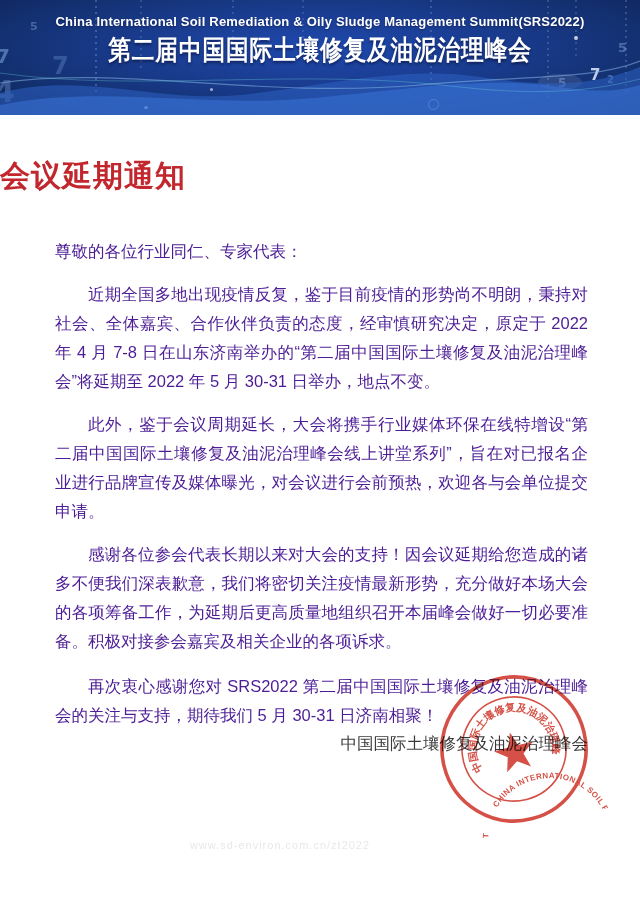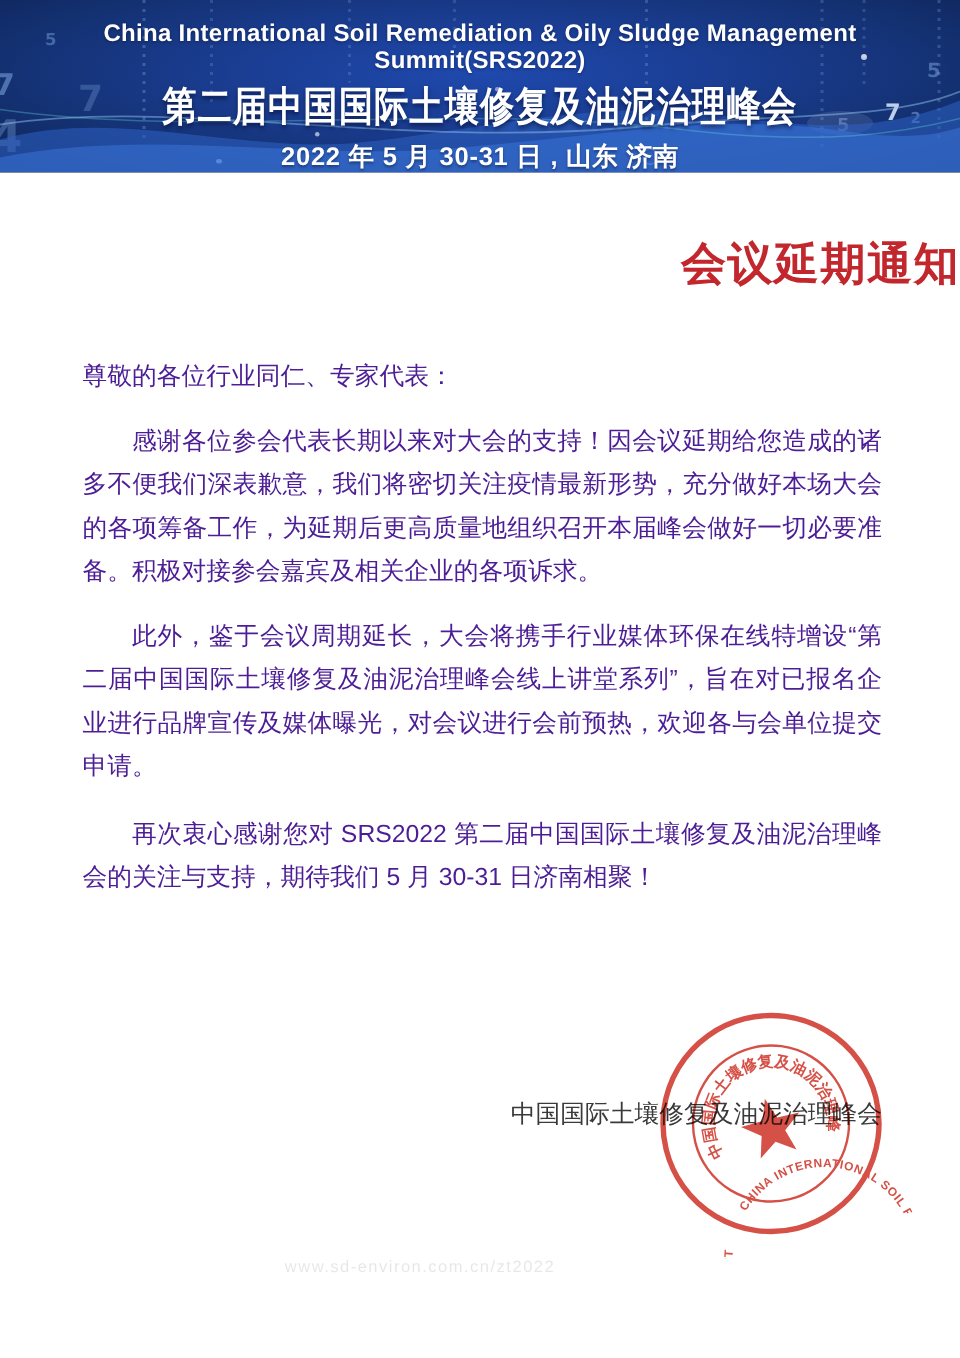--- a/index.html
+++ b/index.html
@@ -9,21 +9,21 @@
   }
   .page{position:absolute;inset:0;width:640px;height:905px;background:#fff;}
 
   
   .banner{
     position:absolute;left:0;top:0;width:640px;height:115px;overflow:hidden;
     background:radial-gradient(ellipse at 50% 42%, #1f49ae 0%, #1a3c8f 40%, #133070 72%, #0e2357 100%);
   }
   .banner-inner{position:relative;width:100%;height:100%;z-index:3;text-align:center;color:#fff;}
   .banner-en{
-    margin-top:14px;font-size:16px;font-weight:bold;letter-spacing:.2px;
+    margin-top:14px;font-size:13px;font-weight:bold;letter-spacing:.2px;
     text-shadow:0 1px 2px rgba(0,0,30,.4);
   }
   .banner-zh{
     margin-top:3px;font-size:27px;font-weight:bold;letter-spacing:1px;
     transform:scaleX(.84);transform-origin:center;
     text-shadow:0 2px 3px rgba(0,0,30,.5);
   }
   .banner-date{
     margin-top:4px;font-size:17px;font-weight:bold;letter-spacing:.5px;
     text-shadow:0 1px 2px rgba(0,0,30,.4);
@@ -55,21 +55,21 @@
   .dot3{left:144px;top:106px;width:4px;height:3px;opacity:.8;}
   .dot4{left:330px;top:58px;width:3px;height:3px;opacity:.5;}
   .ring{position:absolute;left:428px;top:99px;width:9px;height:9px;border:1.5px solid rgba(255,255,255,.6);
     border-radius:50%;z-index:2;}
   .glow{position:absolute;left:538px;top:74px;width:44px;height:16px;border-radius:50%;
     background:rgba(255,255,255,.10);z-index:1;}
   .banner-waves{position:absolute;left:0;bottom:0;width:640px;height:62px;z-index:2;}
 
   
   .notice-title{
-    position:absolute;left:0;top:156px;width:640px;text-align:right;
+    position:absolute;left:0;top:156px;width:640px;text-align:left;
     font-family:"Liberation Serif","DejaVu Serif",serif;font-weight:bold;
     font-size:30px;letter-spacing:1px;
   }
   .content{
     position:absolute;left:55px;top:237px;width:533px;
     font-size:16.5px;line-height:29px;color:#4c1d95;text-align:justify;
   }
   .content p{margin:0 0 14px 0;}
   .content p.indent{text-indent:2em;}
   .signature{
@@ -121,30 +121,30 @@
     <svg class="banner-waves" viewBox="0 0 640 62" preserveAspectRatio="none">
       <path d="M0,40 C80,18 160,50 240,42 C320,34 400,12 480,24 C560,36 600,30 640,14 L640,62 L0,62 Z" fill="#2e63c4" opacity="0.55"></path>
       <path d="M0,52 C100,32 200,54 300,46 C400,38 480,22 560,34 C600,40 620,38 640,32 L640,62 L0,62 Z" fill="#3b78dd" opacity="0.5"></path>
       <path d="M0,30 C120,12 260,46 420,32 C520,22 590,28 640,8" fill="none" stroke="#8fc0ee" stroke-width="1.2" opacity="0.5"></path>
       <path d="M0,20 C140,40 300,14 460,34 C550,44 600,36 640,26" fill="none" stroke="#63d2dc" stroke-width="1" opacity="0.35"></path>
     </svg>
 
     <div class="banner-inner">
       <div class="banner-en">China International Soil Remediation &amp; Oily Sludge Management Summit(SRS2022)</div>
       <div class="banner-zh">第二届中国国际土壤修复及油泥治理峰会</div>
-      <div class="banner-date">2022 年 5 月 30-31 日 , 山东 济南</div>
     </div>
   </div>
 
   <div class="notice-title" style="color:#c1272d;">会议延期通知</div>
 
   <div class="content">
     <p>尊敬的各位行业同仁、专家代表：</p>
+    <p class="indent">近期全国多地出现疫情反复，鉴于目前疫情的形势尚不明朗，秉持对社会、全体嘉宾、合作伙伴负责的态度，经审慎研究决定，原定于 2022 年 4 月 7-8 日在山东济南举办的“第二届中国国际土壤修复及油泥治理峰会”将延期至 2022 年 5 月 30-31 日举办，地点不变。</p>
+    <p class="indent">此外，鉴于会议周期延长，大会将携手行业媒体环保在线特增设“第二届中国国际土壤修复及油泥治理峰会线上讲堂系列”，旨在对已报名企业进行品牌宣传及媒体曝光，对会议进行会前预热，欢迎各与会单位提交申请。</p>
     <p class="indent">感谢各位参会代表长期以来对大会的支持！因会议延期给您造成的诸多不便我们深表歉意，我们将密切关注疫情最新形势，充分做好本场大会的各项筹备工作，为延期后更高质量地组织召开本届峰会做好一切必要准备。积极对接参会嘉宾及相关企业的各项诉求。</p>
-    <p class="indent">此外，鉴于会议周期延长，大会将携手行业媒体环保在线特增设“第二届中国国际土壤修复及油泥治理峰会线上讲堂系列”，旨在对已报名企业进行品牌宣传及媒体曝光，对会议进行会前预热，欢迎各与会单位提交申请。</p>
     <p class="indent" style="margin-top:16px;">再次衷心感谢您对 SRS2022 第二届中国国际土壤修复及油泥治理峰会的关注与支持，期待我们 5 月 30-31 日济南相聚！</p>
   </div>
 
   <div class="signature">
     <div>中国国际土壤修复及油泥治理峰会</div>
   </div>
 
   <svg class="stamp" viewBox="0 0 160 160">
     <defs>
       <path id="ringPath" d="M 49.5,132.8 A 61,61 0 1 1 49.4,132.9"></path>

